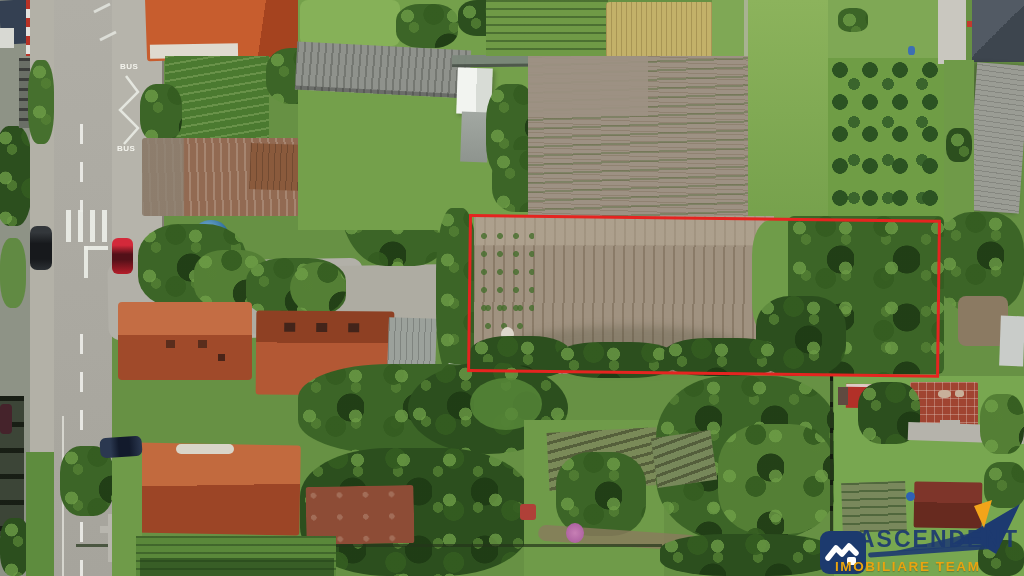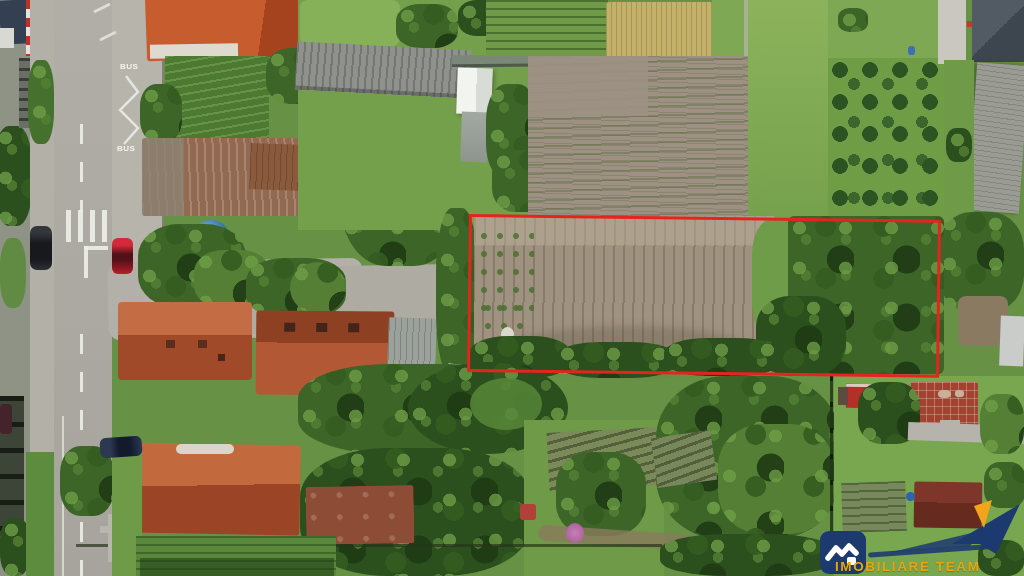--- a/index.html
+++ b/index.html
@@ -212,20 +212,21 @@
   <div class="a canopy dark" style="left:978px;top:540px;width:46px;height:36px;"></div>
 
   <div class="a" style="left:469px;top:214px;width:466px;height:152px;border:3px solid #e52420;transform:rotate(.7deg);transform-origin:left top;z-index:7;"></div>
 
   <div class="a" style="left:868px;top:548px;width:132px;height:5px;background:#1d3a70;border-radius:3px;transform:rotate(-4deg);opacity:.9;z-index:8;"></div>
   <svg class="a" style="left:892px;top:500px;z-index:8;" width="134" height="58" viewBox="0 0 134 58">
     <polygon points="0,52 92,30 78,46" fill="#1d3a70" opacity=".85"></polygon>
     <polygon points="60,44 128,4 104,54 88,44" fill="#1d3a70"></polygon>
     <polygon points="82,6 100,0 92,28" fill="#f2a41a"></polygon>
   </svg>
+  <div class="a wm-agency" style="left:858px;top:526px;z-index:8;">ASCENDENT</div>
   <div class="a" style="left:820px;top:531px;width:46px;height:43px;background:#1c3a6e;border-radius:9px;z-index:9;">
     <svg width="46" height="43" viewBox="0 0 46 43">
       <path d="M8 27 L16 17 L22 23 L29 15 L36 22" fill="none" stroke="#ffffff" stroke-width="5.5" stroke-linecap="round" stroke-linejoin="round"></path>
       <rect x="27" y="26" width="9" height="8" rx="2" fill="#ffffff"></rect>
     </svg>
   </div>
   <div class="a wm-tag" style="left:835px;top:559px;z-index:9;">IMOBILIARE TEAM</div>
 
 </div>
 

